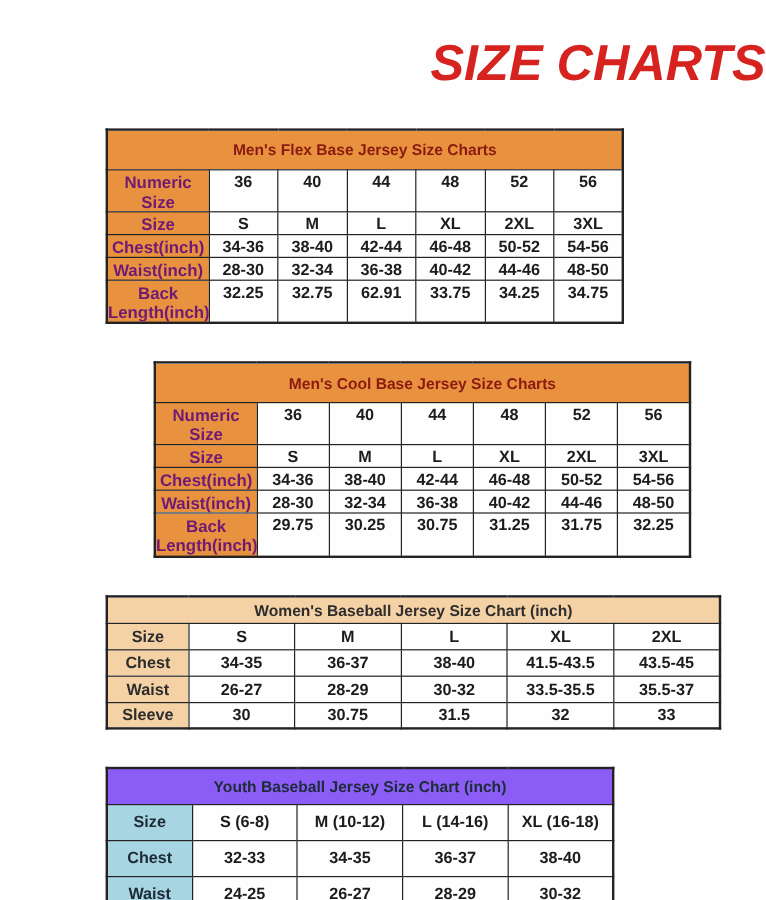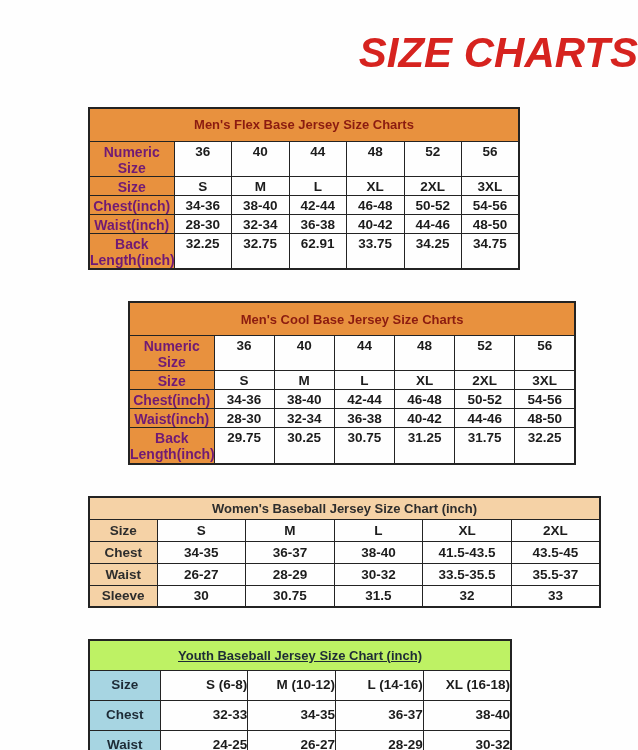--- a/index.html
+++ b/index.html
@@ -67,24 +67,24 @@
   .t-orange tr:nth-child(5) { height: 31px; }  
 
   
   .t-peach .tbl-title { background: #f5d2a6; color: #2d2d2d; height: 21px; vertical-align: middle; }
   .t-peach th.rlabel  { background: #f5d2a6; color: #2d2d2d; font-size: 13.5px; vertical-align: middle; }
   .t-peach col.c-label { width: 68px; }
   .t-peach td.val { font-size: 13.5px; color: #1c1c1c; vertical-align: middle; }
   .t-peach tr { height: 22px; }
 
   
-  .t-blue .tbl-title { background: #bef264; color: #1d2b36; height: 24px; vertical-align: middle; text-decoration: underline; }
+  .t-blue .tbl-title { background: #8b5cf6; color: #1d2b36; height: 24px; vertical-align: middle; }
   .t-blue th.rlabel  { background: #a7d5e2; color: #1d2b36; font-size: 13.5px; vertical-align: top; padding-top: 6px; }
   .t-blue col.c-label { width: 71px; }
-  .t-blue td.val { font-size: 13.5px; color: #1c1c1c; vertical-align: top; padding-top: 6px; text-align: right; }
+  .t-blue td.val { font-size: 13.5px; color: #1c1c1c; vertical-align: top; padding-top: 6px; }
   .t-blue tr { height: 30px; }
 </style>
 </head>
 <body>
 
 <div class="page">
   <h1 class="page-title">SIZE CHARTS</h1>
 
   <section class="chart sec-mens-flex">
     <table class="t-orange">

